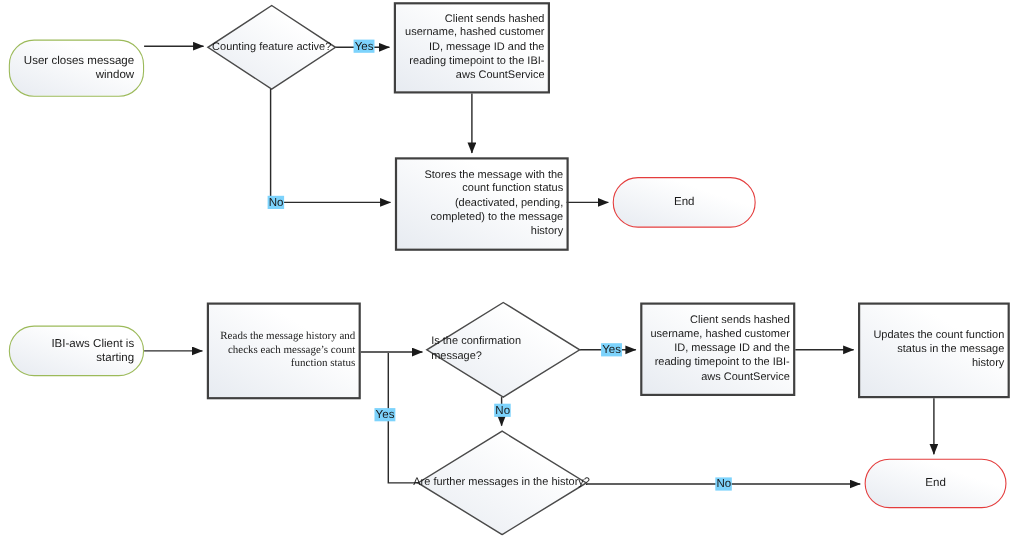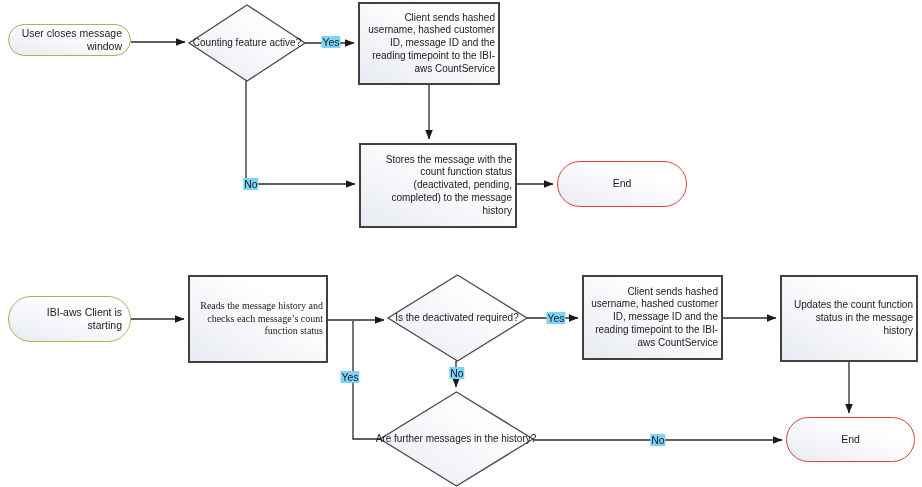--- a/index.html
+++ b/index.html
@@ -83,21 +83,21 @@
       <path d="M533,440 H782" marker-end="url(#arrow)"></path>
     </g>
 
     <g fill="url(#shapeGrad)" stroke="#4a4a4a" stroke-width="1.3">
       <polygon points="247,5 305,43 247,81 189,43"></polygon>
       <polygon points="457.5,275 527,318 457.5,361 388,318"></polygon>
       <polygon points="456.5,392 533,439 456.5,486 380,439"></polygon>
     </g>
   </svg>
 
-  <div class="node stadium start" style="left:8px;top:24px;width:123px;height:32px;">
+  <div class="node stadium start" style="left:8px;top:36px;width:123px;height:52px;">
     <span>User closes message window</span>
   </div>
 
   <div class="diamond-label" style="left:192px;top:10px;width:110px;height:66px;">Counting feature active?</div>
 
   <div class="node process" style="left:358px;top:2px;width:142px;height:83px;">
     <span>Client sends hashed username, hashed customer ID, message ID and the reading timepoint to the IBI-aws CountService</span>
   </div>
 
   <div class="node process" style="left:359px;top:143px;width:158px;height:85px;">
@@ -112,21 +112,21 @@
   <div class="edge-label" style="left:251px;top:184px;">No</div>
 
   <div class="node stadium start" style="left:8px;top:296px;width:123px;height:46px;">
     <span>IBI-aws Client is starting</span>
   </div>
 
   <div class="node process" style="left:188px;top:275px;width:140px;height:88px;font-family:Liberation Serif, serif;">
     <span>Reads the message history and checks each message’s count function status</span>
   </div>
 
-  <div class="diamond-label" style="left:392px;top:285px;width:130px;height:66px;">Is the deactivated required?</div>
+  <div class="diamond-label" style="left:392px;top:285px;width:130px;height:66px;">Is the confirmation message?</div>
 
   <div class="node process" style="left:582px;top:275px;width:141px;height:85px;">
     <span>Client sends hashed username, hashed customer ID, message ID and the reading timepoint to the IBI-aws CountService</span>
   </div>
 
   <div class="node process" style="left:780px;top:275px;width:138px;height:87px;">
     <span>Updates the count function status in the message history</span>
   </div>
 
   <div class="diamond-label" style="left:372px;top:406px;width:168px;height:66px;">Are further messages in the history?</div>

